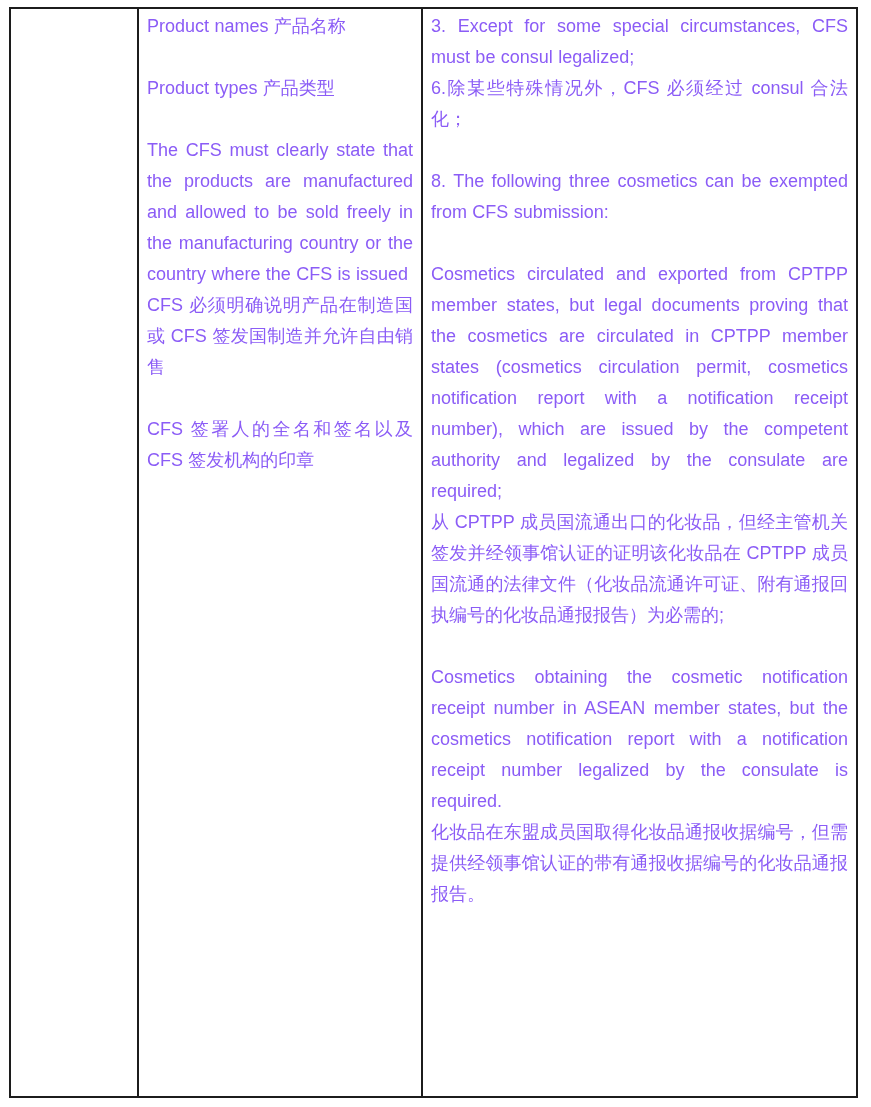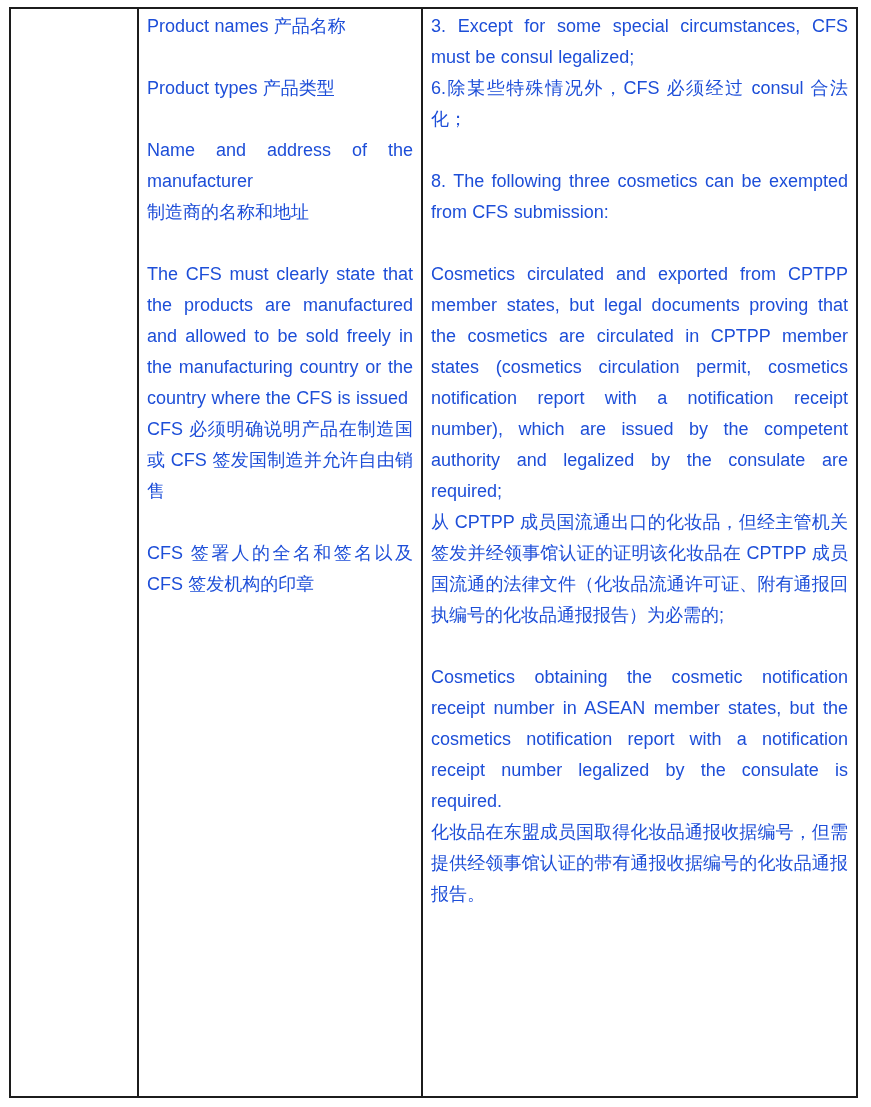--- a/index.html
+++ b/index.html
@@ -7,21 +7,21 @@
     padding: 0;
     background: #ffffff;
   }
   .page {
     position: relative;
     width: 871px;
     height: 1107px;
     background: #ffffff;
     overflow: hidden;
     font-family: "Liberation Sans", "DejaVu Sans", sans-serif;
-    color: #1d4ed8;
+    color: #8b5cf6;
   }
   .doc-table {
     position: absolute;
     left: 9px;
     top: 7px;
     width: 849px;
     height: 1091px;
     box-sizing: border-box;
     border: 2px solid #1c1c1c;
     display: flex;
@@ -66,24 +66,20 @@
   <div class="doc-table">
     <div class="cell cell-empty"></div>
     <div class="cell cell-requirements">
         <div class="para">
           <div class="run">Product names 产品名称</div>
         </div>
         <div class="para">
           <div class="run">Product types 产品类型</div>
         </div>
         <div class="para">
-          <div class="run">Name and address of the manufacturer</div>
-          <div class="run">制造商的名称和地址</div>
-        </div>
-        <div class="para">
           <div class="run">The CFS must clearly state that the products are manufactured and allowed to be sold freely in the manufacturing country or the country where the CFS is issued</div>
           <div class="run">CFS 必须明确说明产品在制造国或 CFS 签发国制造并允许自由销售</div>
         </div>
         <div class="para">
           <div class="run">CFS 签署人的全名和签名以及 CFS 签发机构的印章</div>
         </div>
       </div>
     <div class="cell cell-provisions">
         <div class="para">
           <div class="run">3. Except for some special circumstances, CFS must be consul legalized;</div>

